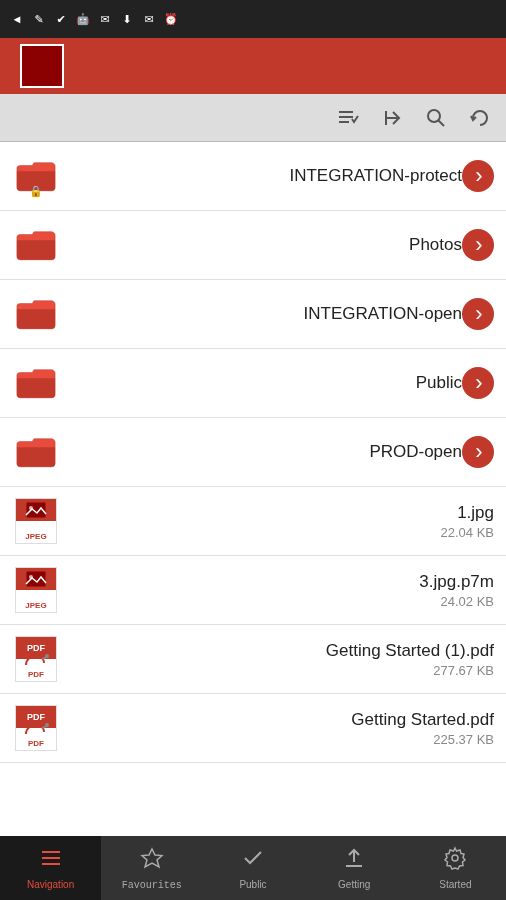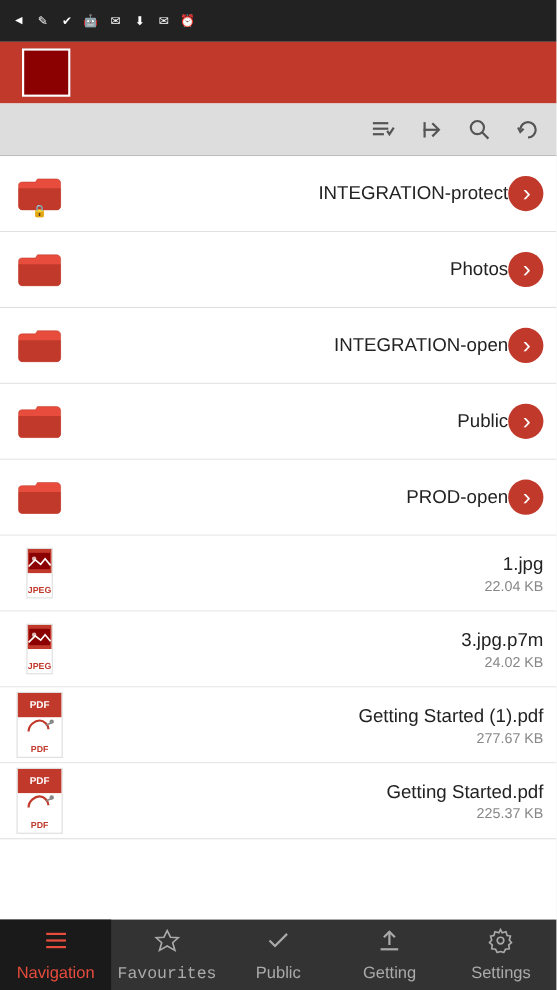--- a/index.html
+++ b/index.html
@@ -206,32 +206,32 @@
       background: #1a1a1a;
     }
     .nav-icon {
       font-size: 22px;
       color: #ccc;
     }
     .nav-item.active .nav-icon {
       color: #e74c3c;
     }
     .nav-label {
-      font-size: 15px;
+      font-size: 10px;
       color: #aaa;
     }
     .nav-item.active .nav-label {
       color: #e74c3c;
     }
 
     
     .jpeg-icon {
       background: #fff;
       border: 1px solid #ddd;
-      width: 24px;
+      width: 42px;
       height: 46px;
       display: flex;
       flex-direction: column;
       align-items: center;
       justify-content: flex-end;
       position: relative;
       overflow: hidden;
     }
     .jpeg-icon-top {
       position: absolute;
@@ -256,21 +256,21 @@
       background: #fff;
       width: 100%;
       text-align: center;
     }
 
     
     .pdf-icon {
       background: #fff;
       border: 1px solid #ddd;
       width: 42px;
-      height: 60px;
+      height: 46px;
       display: flex;
       flex-direction: column;
       align-items: center;
       justify-content: space-between;
       position: relative;
       overflow: hidden;
     }
     .pdf-icon-top {
       width: 100%;
       height: 22px;
@@ -520,15 +520,15 @@
     <polyline points="7,9 12,4 17,9" stroke="currentColor" stroke-width="2" fill="none"></polyline>
     <rect x="4" y="19" width="16" height="2" fill="currentColor"></rect>
   </svg></span>
     <span class="nav-label" style="color:#aaa">Getting</span>
   </div>
     <div class="nav-item" style="color: rgb(170, 170, 170);">
     <span class="nav-icon" style="color:#aaa"><svg width="24" height="24" viewBox="0 0 24 24" fill="none">
     <circle cx="12" cy="12" r="3" stroke="currentColor" stroke-width="1.5"></circle>
     <path d="M12 2 L13.5 5 L17 4 L18 7.5 L21 8 L20 11.5 L22 14 L19.5 16 L20 19.5 L16.5 20 L15 23 L12 22 L9 23 L7.5 20 L4 19.5 L4.5 16 L2 14 L4 11.5 L3 8 L6 7.5 L7 4 L10.5 5 Z" stroke="currentColor" stroke-width="1.5" fill="none"></path>
   </svg></span>
-    <span class="nav-label" style="color:#aaa">Settings</span>
+    <span class="nav-label" style="color:#aaa">Started</span>
   </div>
   </div>
 
 </body></html>

